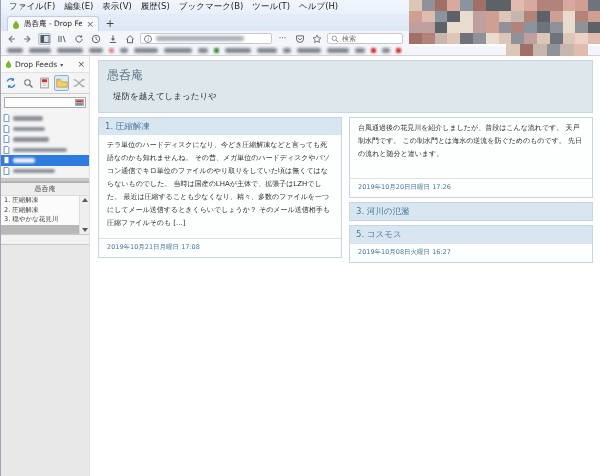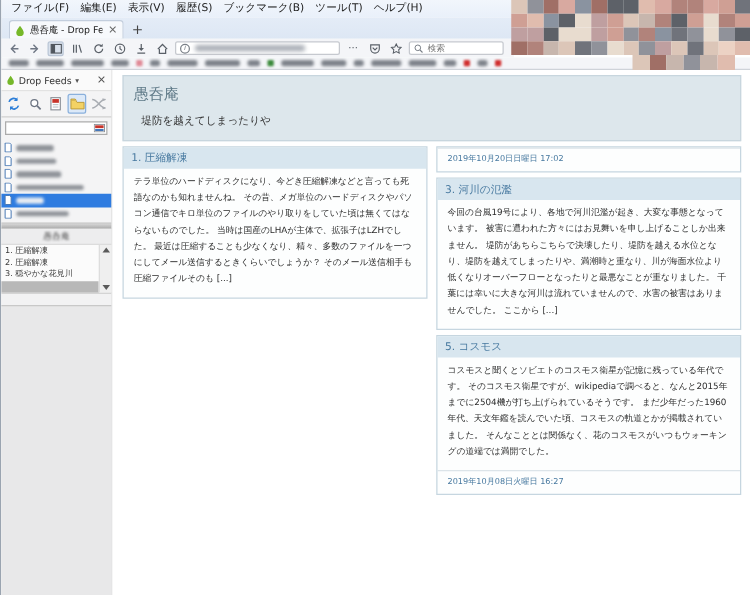--- a/index.html
+++ b/index.html
@@ -397,32 +397,32 @@
       <div class="page-head">
         <div class="page-title">愚呑庵</div>
         <div class="page-sub">堤防を越えてしまったりや</div>
       </div>
 
       <div class="cols">
         <div class="col">
           <div class="card">
             <div class="c-head">1. 圧縮解凍</div>
             <div class="c-body">テラ単位のハードディスクになり、今どき圧縮解凍などと言っても死語なのかも知れませんね。 その昔、メガ単位のハードディスクやパソコン通信でキロ単位のファイルのやり取りをしていた頃は無くてはならないものでした。 当時は国産のLHAが主体で、拡張子はLZHでした。 最近は圧縮することも少なくなり、精々、多数のファイルを一つにしてメール送信するときくらいでしょうか？ そのメール送信相手も圧縮ファイルそのも [...]</div>
+            <div class="c-date">2019年10月21日月曜日 17:08</div>
           </div>
         </div>
         <div class="col">
           <div class="card">
-            <div class="c-date">2019年10月20日日曜日 17:02</div>
+            <div class="c-body pad-extra">台風通過後の花見川を紹介しましたが、普段はこんな流れです。 天戸制水門です。 この制水門とは海水の逆流を防ぐためのものです。 先日の流れと随分と違います。</div>
+            <div class="c-date">2019年10月20日日曜日 17:26</div>
           </div>
           <div class="card">
             <div class="c-head">3. 河川の氾濫</div>
-            <div class="c-body">今回の台風19号により、各地で河川氾濫が起き、大変な事態となっています。 被害に遭われた方々にはお見舞いを申し上げることしか出来ません。 堤防があちらこちらで決壊したり、堤防を越える水位となり、堤防を越えてしまったりや、満潮時と重なり、川が海面水位より低くなりオーバーフローとなったりと最悪なことが重なりました。 千葉には幸いに大きな河川は流れていませんので、水害の被害はありませんでした。 ここから [...]</div>
           </div>
           <div class="card">
             <div class="c-head">5. コスモス</div>
-            <div class="c-body">コスモスと聞くとソビエトのコスモス衛星が記憶に残っている年代です。 そのコスモス衛星ですが、wikipediaで調べると、なんと2015年までに2504機が打ち上げられているそうです。 まだ少年だった1960年代、天文年鑑を読んでいた頃、コスモスの軌道とかが掲載されていました。 そんなこととは関係なく、花のコスモスがいつもウォーキングの道端では満開でした。</div>
             <div class="c-date">2019年10月08日火曜日 16:27</div>
           </div>
         </div>
       </div>
     </div>
   </div>
 </div>
 
 </body></html>

